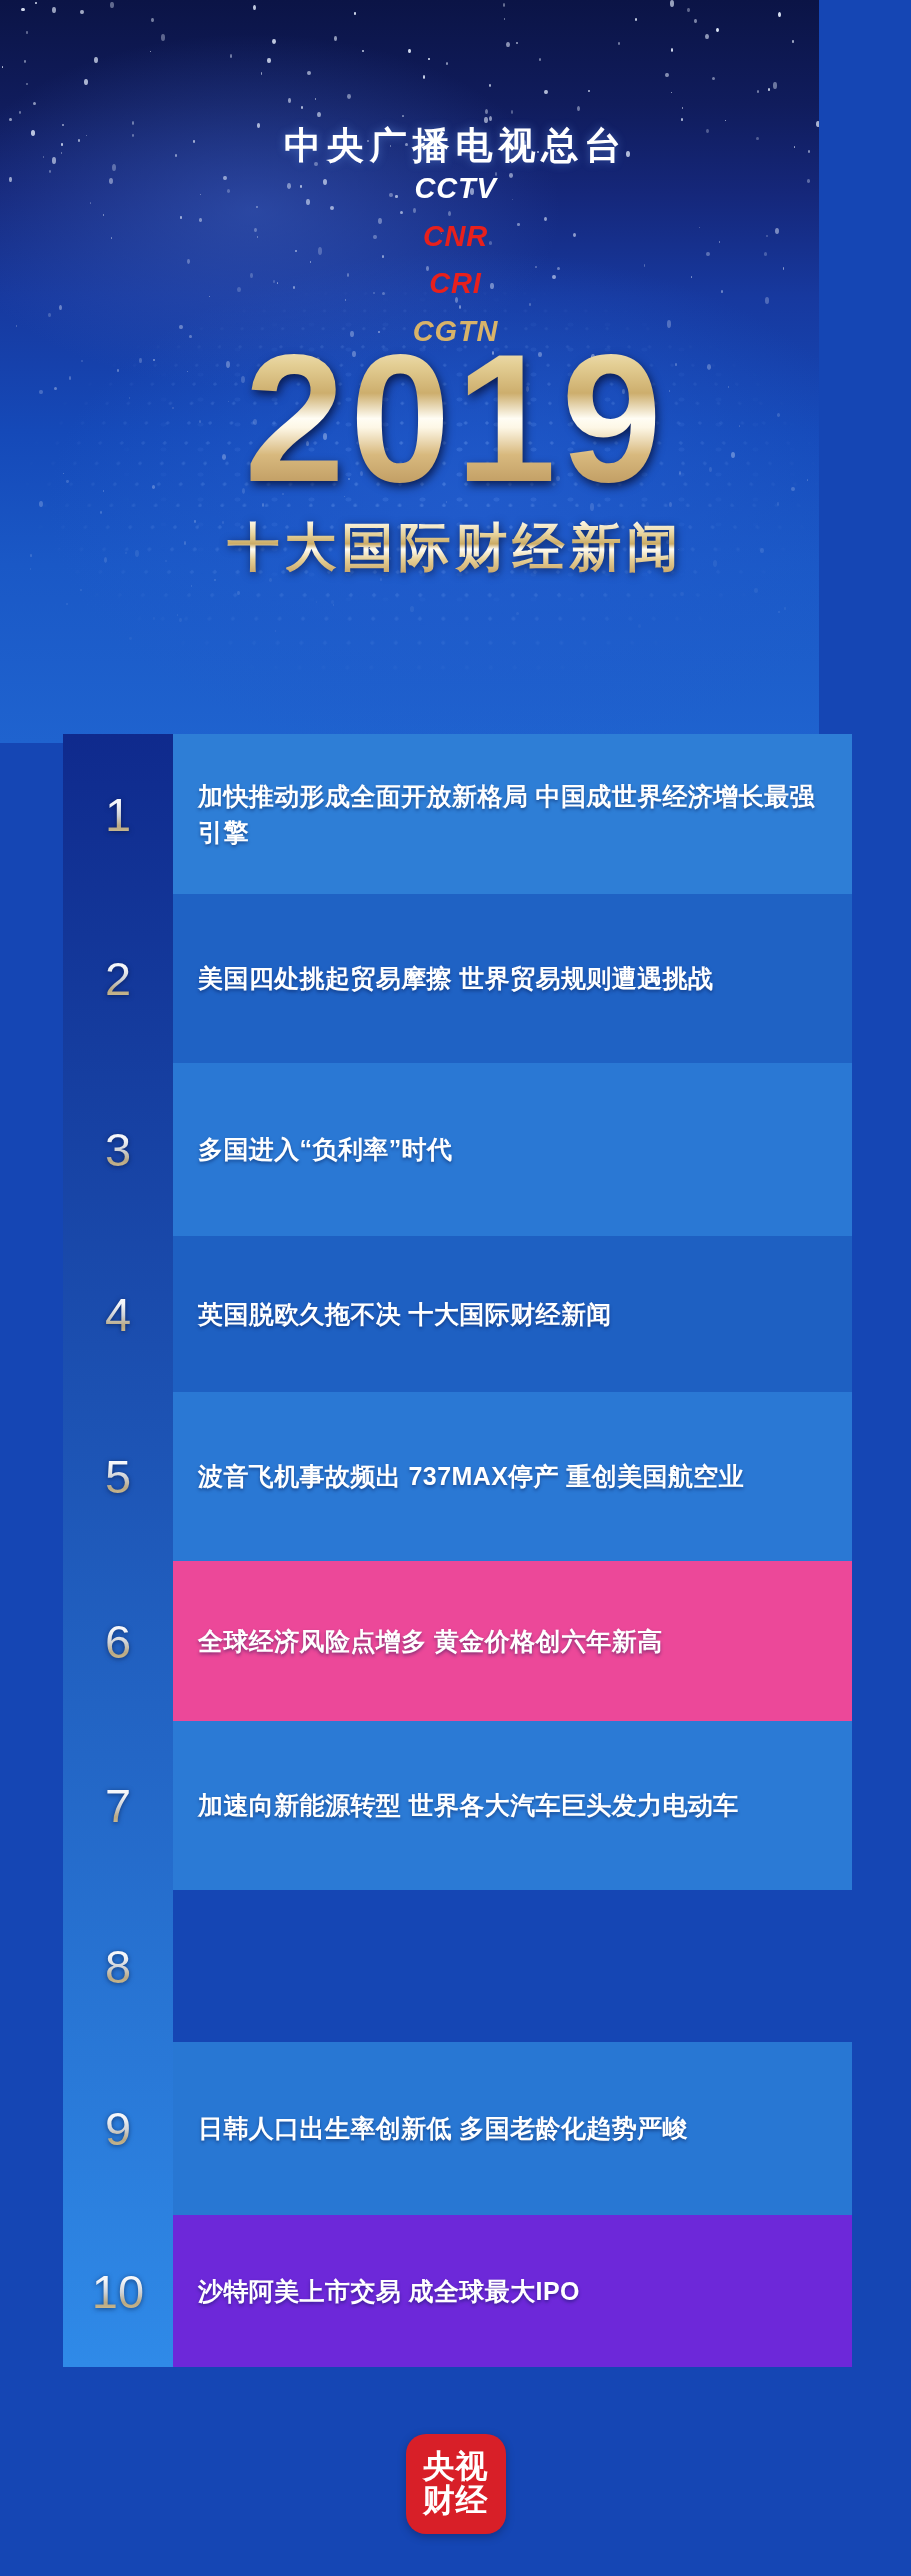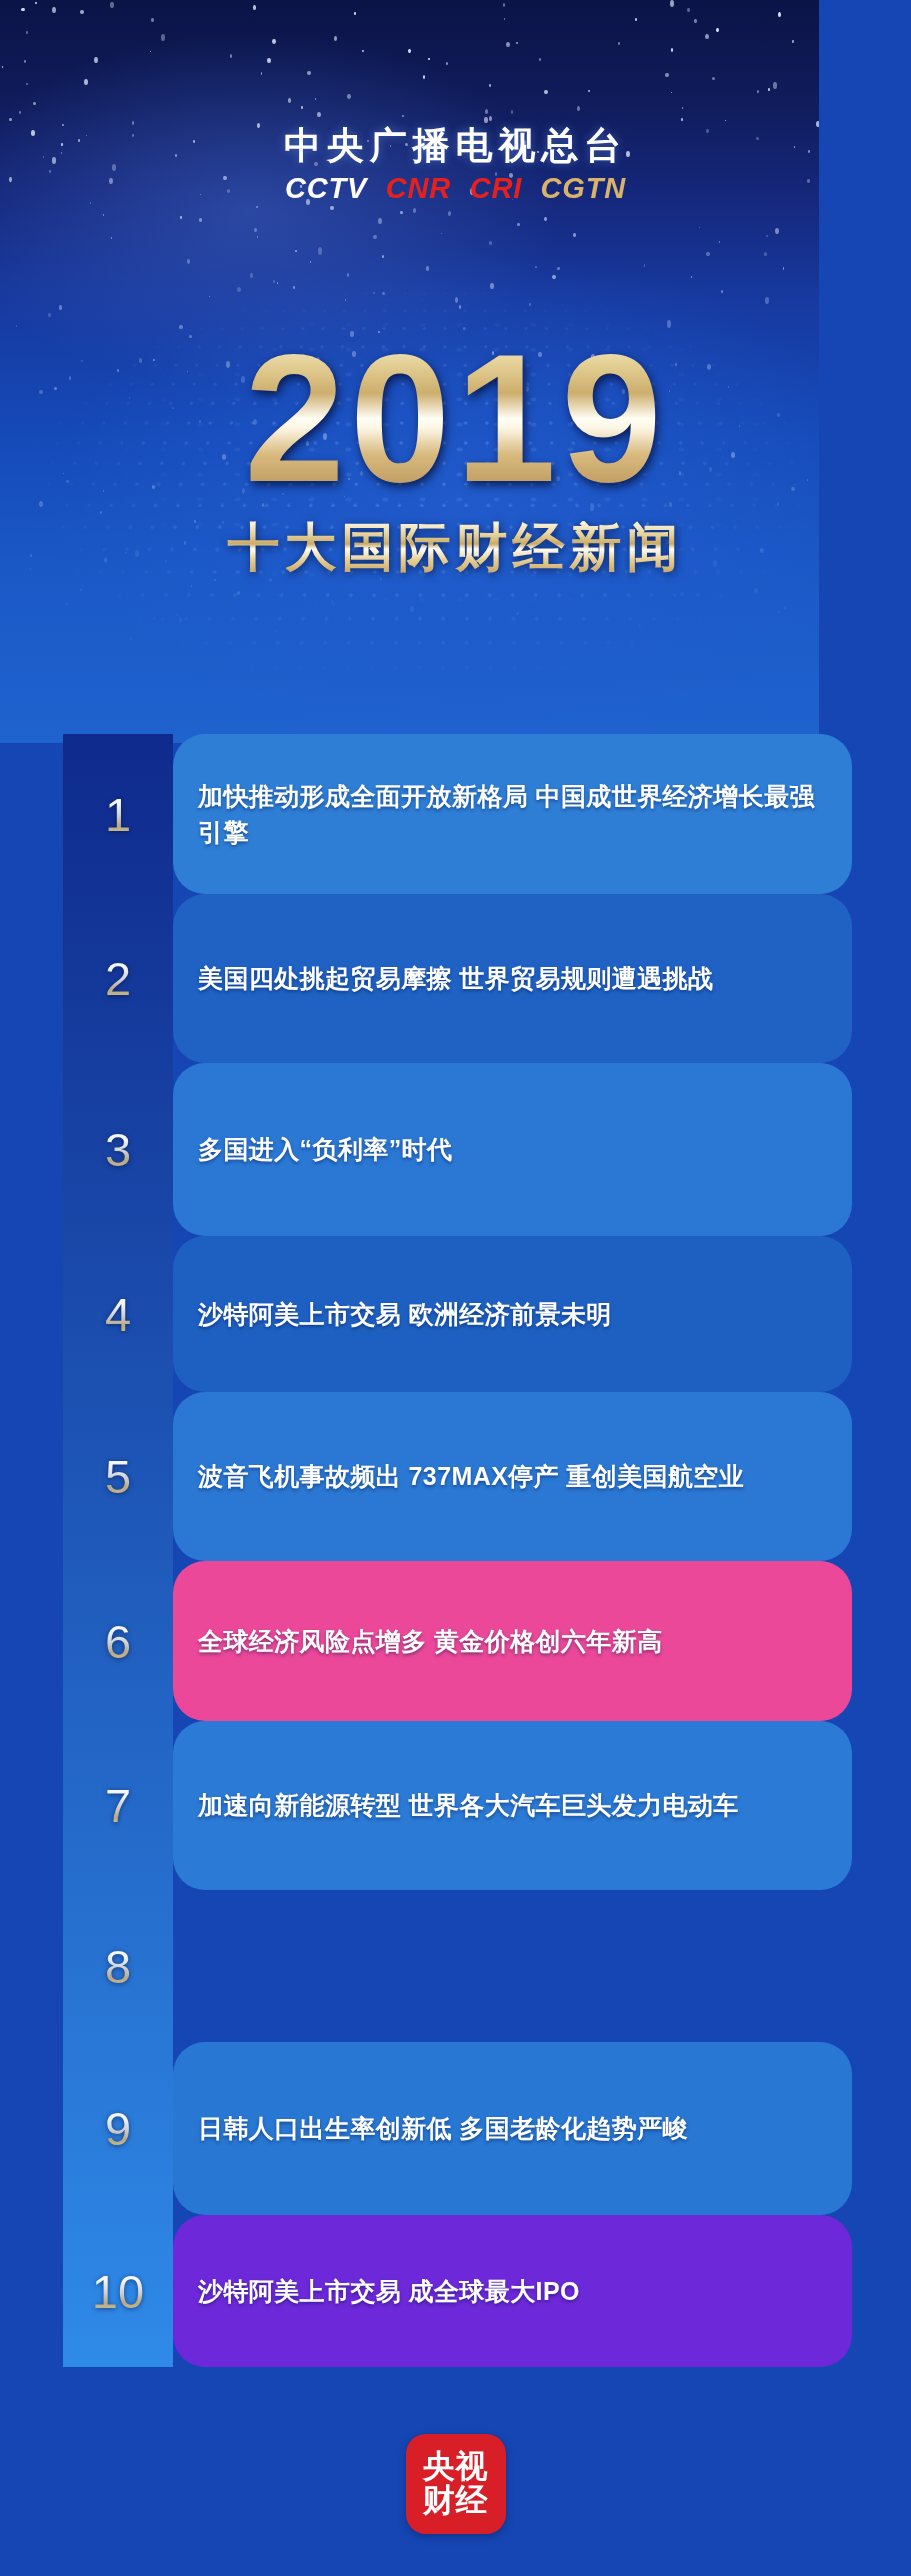--- a/index.html
+++ b/index.html
@@ -39,21 +39,21 @@
             mask-image:radial-gradient(ellipse 405px 194px at 422px 169px,#000 5%,rgba(0,0,0,.4) 60%,rgba(0,0,0,0) 88%);
   }
 
   
   .cmg{position:absolute;left:0;top:127px;width:911px;text-align:center;}
   .cmg-cn{
     font-size:37px;font-weight:bold;color:#ffffff;letter-spacing:5.9px;
     font-family:"Liberation Sans","DejaVu Sans",sans-serif;line-height:1;
     text-shadow:0 0 10px rgba(120,170,255,.45);
   }
-  .cmg-row{margin-top:10px;display:flex;justify-content:center;align-items:center;gap:18.6px;}
+  .cmg-row{margin-top:10px;display:flex;justify-content:center;align-items:center;gap:18.6px;flex-direction:column;}
   .cmg-b{font-size:29px;font-weight:bold;font-style:italic;letter-spacing:0.8px;line-height:1;}
   .cmg-cctv{color:#ffffff;}
   .cmg-cnr{color:#e8201c;}
   .cmg-cri{color:#e8201c;}
   .cmg-cgtn{color:#d8b369;}
 
   
   .year{
     position:absolute;left:0;top:328px;width:911px;text-align:center;
     font-size:181px;font-weight:bold;line-height:1;letter-spacing:5px;
@@ -83,21 +83,21 @@
   .num{
     font-size:47px;font-weight:500;line-height:1;
     font-family:"Liberation Sans","DejaVu Sans",sans-serif;
     background:linear-gradient(180deg,#ffffff 0%,#f2f4f8 28%,#cfd2d6 52%,#b9a882 74%,#d9c79a 100%);
     -webkit-background-clip:text;background-clip:text;
     color:transparent;-webkit-text-fill-color:transparent;
     filter:drop-shadow(0.8px 1.7px 2.5px rgba(0,12,50,.55));
   }
   .txt-cell{
     flex:1 1 auto;display:flex;align-items:center;
-    padding:29px 29px 29px 25px;box-sizing:border-box;border-radius:32px;
+    padding:29px 29px 29px 25px;box-sizing:border-box;
   }
   .txt{
     font-size:25px;font-weight:bold;line-height:1.45;color:#ffffff;
     font-family:"Liberation Sans","DejaVu Sans",sans-serif;
     letter-spacing:0.4px;
     text-shadow:0 1.7px 3.4px rgba(3,20,70,.45);
   }
 
   
   .footer{
@@ -479,21 +479,21 @@
         </div>
         <div class="txt-cell" style="background: rgb(42, 120, 212);">
           <div class="txt">多国进入“负利率”时代</div>
         </div>
       </div>
       <div class="row" style="height: 156px;">
         <div class="num-cell" style="background: linear-gradient(rgb(15, 42, 141) 0%, rgb(47, 138, 232) 100%) 0px -502px / 100% 1633px no-repeat;">
           <div class="num">4</div>
         </div>
         <div class="txt-cell" style="background: rgb(30, 96, 194);">
-          <div class="txt">沙特阿美上市交易 欧洲经济前景未明</div>
+          <div class="txt">英国脱欧久拖不决 十大国际财经新闻</div>
         </div>
       </div>
       <div class="row" style="height: 169px;">
         <div class="num-cell" style="background: linear-gradient(rgb(15, 42, 141) 0%, rgb(47, 138, 232) 100%) 0px -658px / 100% 1633px no-repeat;">
           <div class="num">5</div>
         </div>
         <div class="txt-cell" style="background: rgb(42, 120, 212);">
           <div class="txt">波音飞机事故频出 737MAX停产 重创美国航空业</div>
         </div>
       </div>

